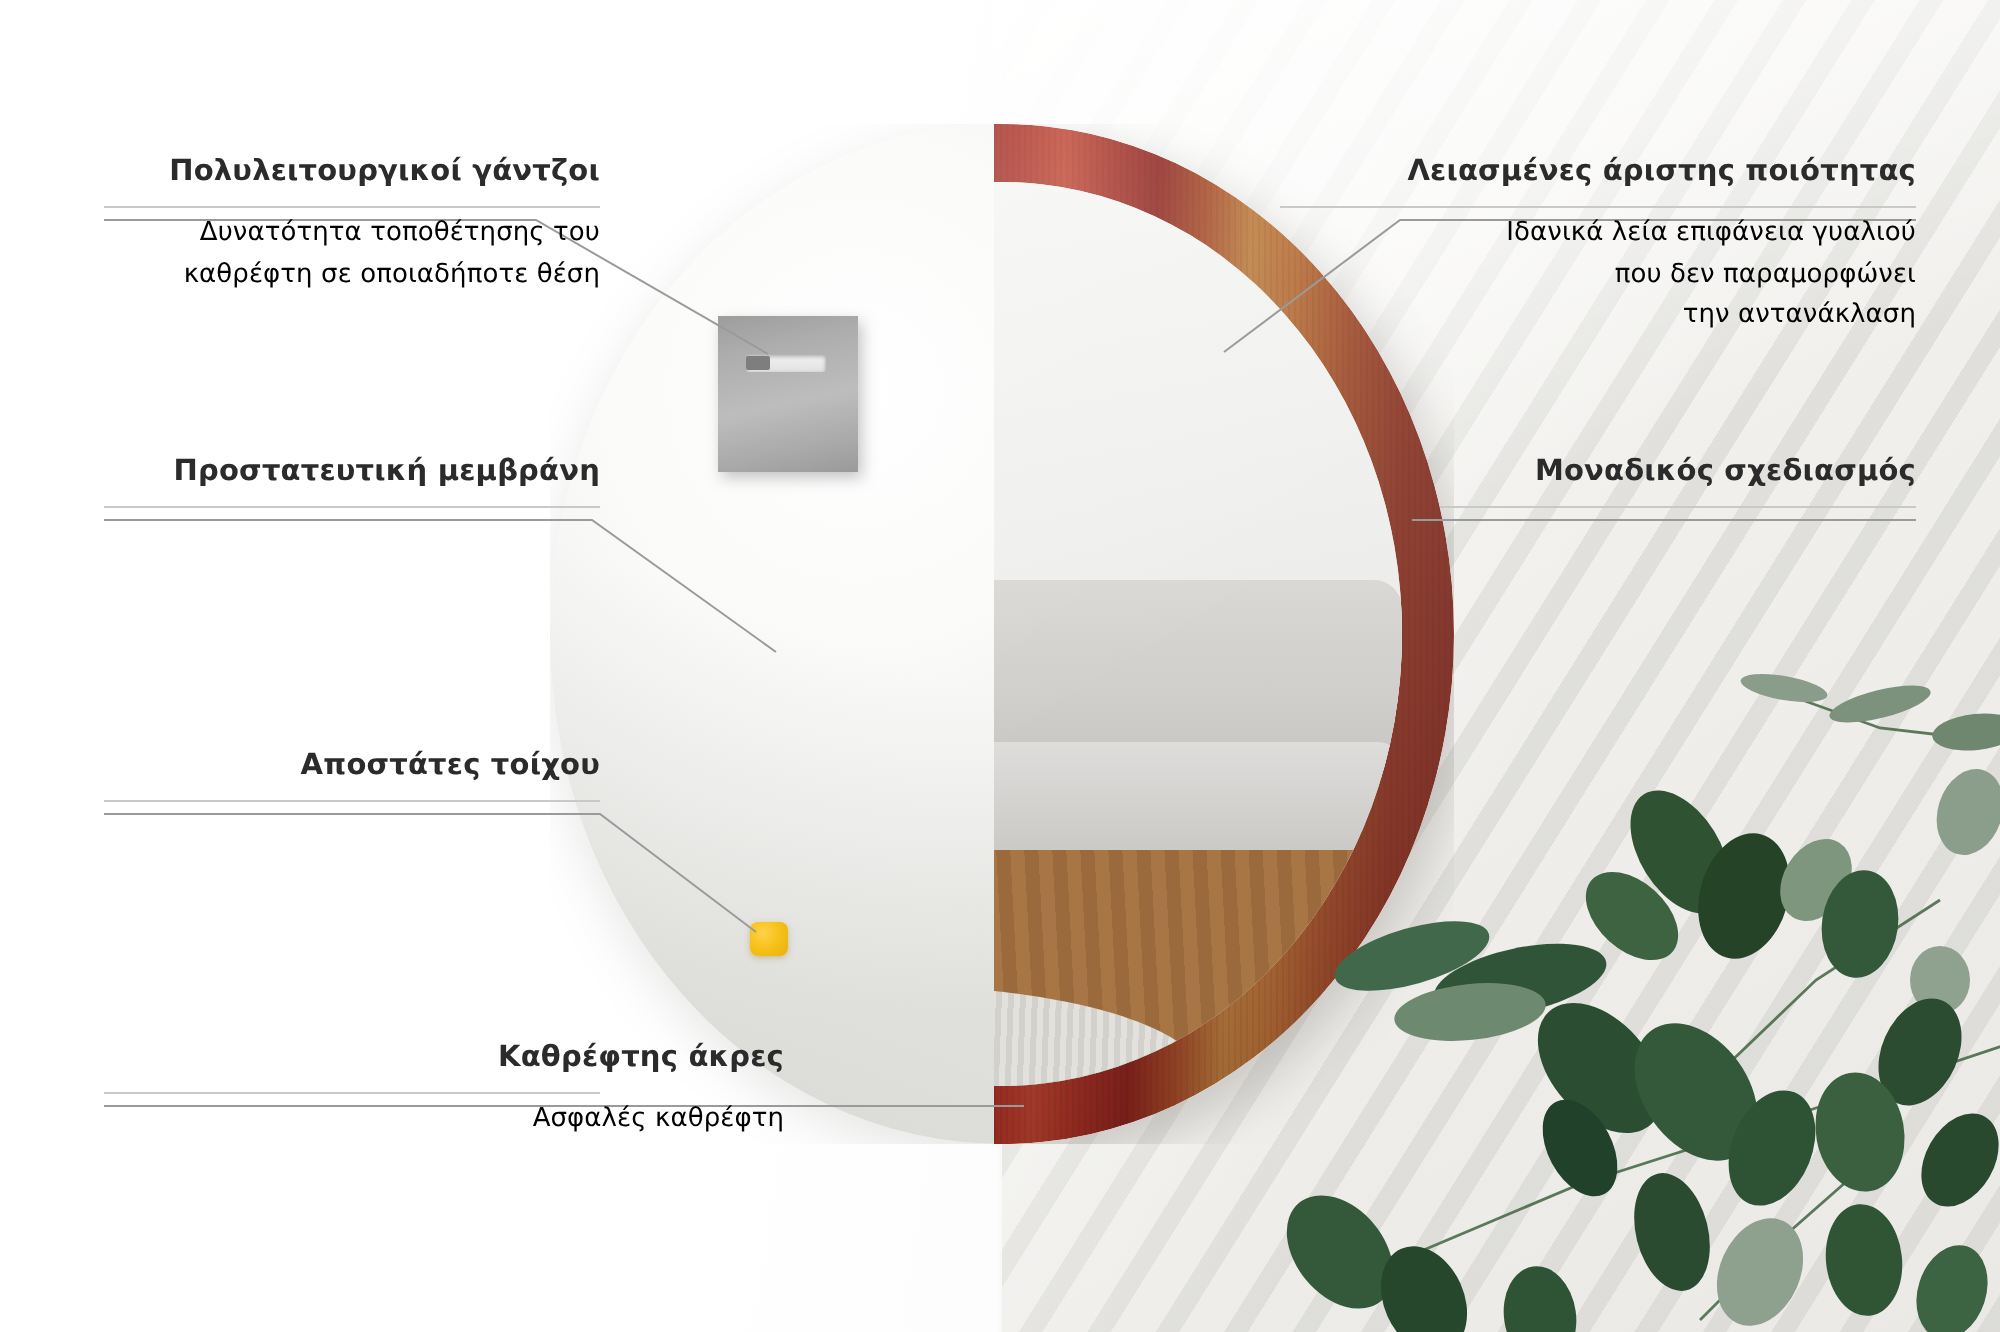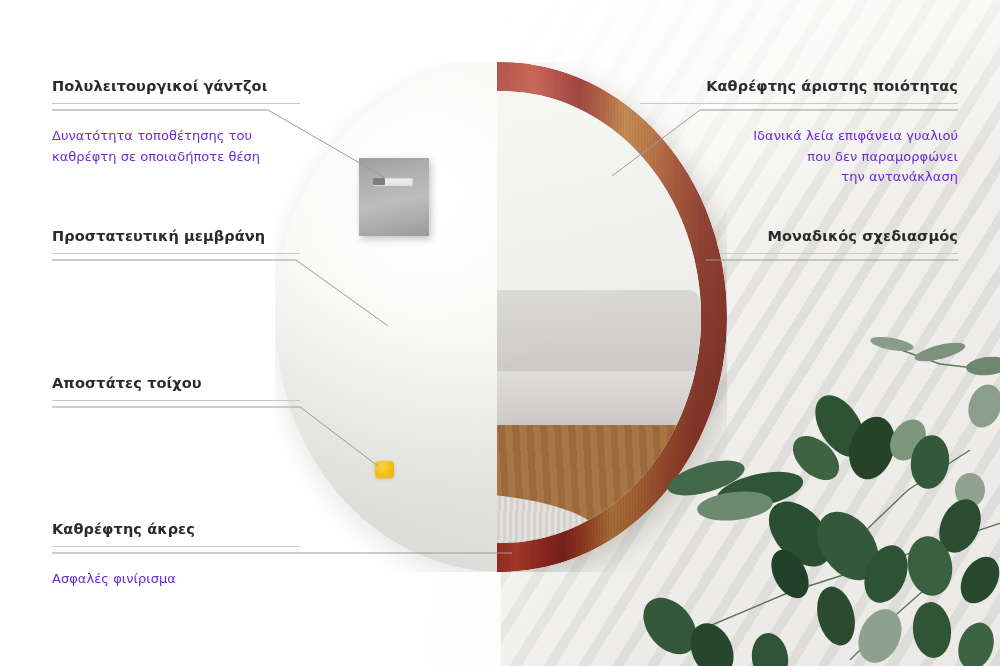--- a/index.html
+++ b/index.html
@@ -166,24 +166,24 @@
   .foliage svg { width:100%; height:100%; display:block; }
 
   
   .callout { position:absolute; }
   .callout h3 {
     font-size:14.5px; font-weight:700; color:#2b2b2b; letter-spacing:.1px;
     white-space:nowrap; line-height:1.2;
   }
   .callout .rule { height:1px; background:#c9c9c9; margin-top:8px; }
   .callout p {
-    font-size:13px; color:#6d28d9; line-height:1.55; margin-top:22px;
+    font-size:13px; color:#000000; line-height:1.55; margin-top:3px;
     font-weight:400; letter-spacing:.05px;
   }
-  .callout.left h3, .callout.left p { text-align:left; }
+  .callout.left h3, .callout.left p { text-align:right; }
   .callout.right h3, .callout.right p { text-align:right; }
 
   
   .leaders { position:absolute; inset:0; width:1000px; height:666px; pointer-events:none; }
 
   
   #c1 { left:52px; top:78px;  width:248px; }
   #c2 { left:52px; top:228px; width:248px; }
   #c3 { left:52px; top:375px; width:248px; }
   #c4 { left:52px; top:521px; width:340px; }
@@ -297,25 +297,25 @@
   </div>
 
   <div class="callout left" id="c3">
     <h3>Αποστάτες τοίχου</h3>
     <div class="rule"></div>
   </div>
 
   <div class="callout left" id="c4">
     <h3>Καθρέφτης άκρες</h3>
     <div class="rule" style="width:248px;"></div>
-    <p>Ασφαλές φινίρισμα</p>
+    <p>Ασφαλές καθρέφτη</p>
   </div>
 
   <div class="callout right" id="c5">
-    <h3>Καθρέφτης άριστης ποιότητας</h3>
+    <h3>Λειασμένες άριστης ποιότητας</h3>
     <div class="rule"></div>
     <p>Ιδανικά λεία επιφάνεια γυαλιού<br>που δεν παραμορφώνει<br>την αντανάκλαση</p>
   </div>
 
   <div class="callout right" id="c6">
     <h3>Μοναδικός σχεδιασμός</h3>
     <div class="rule"></div>
   </div>
 
 </div>

